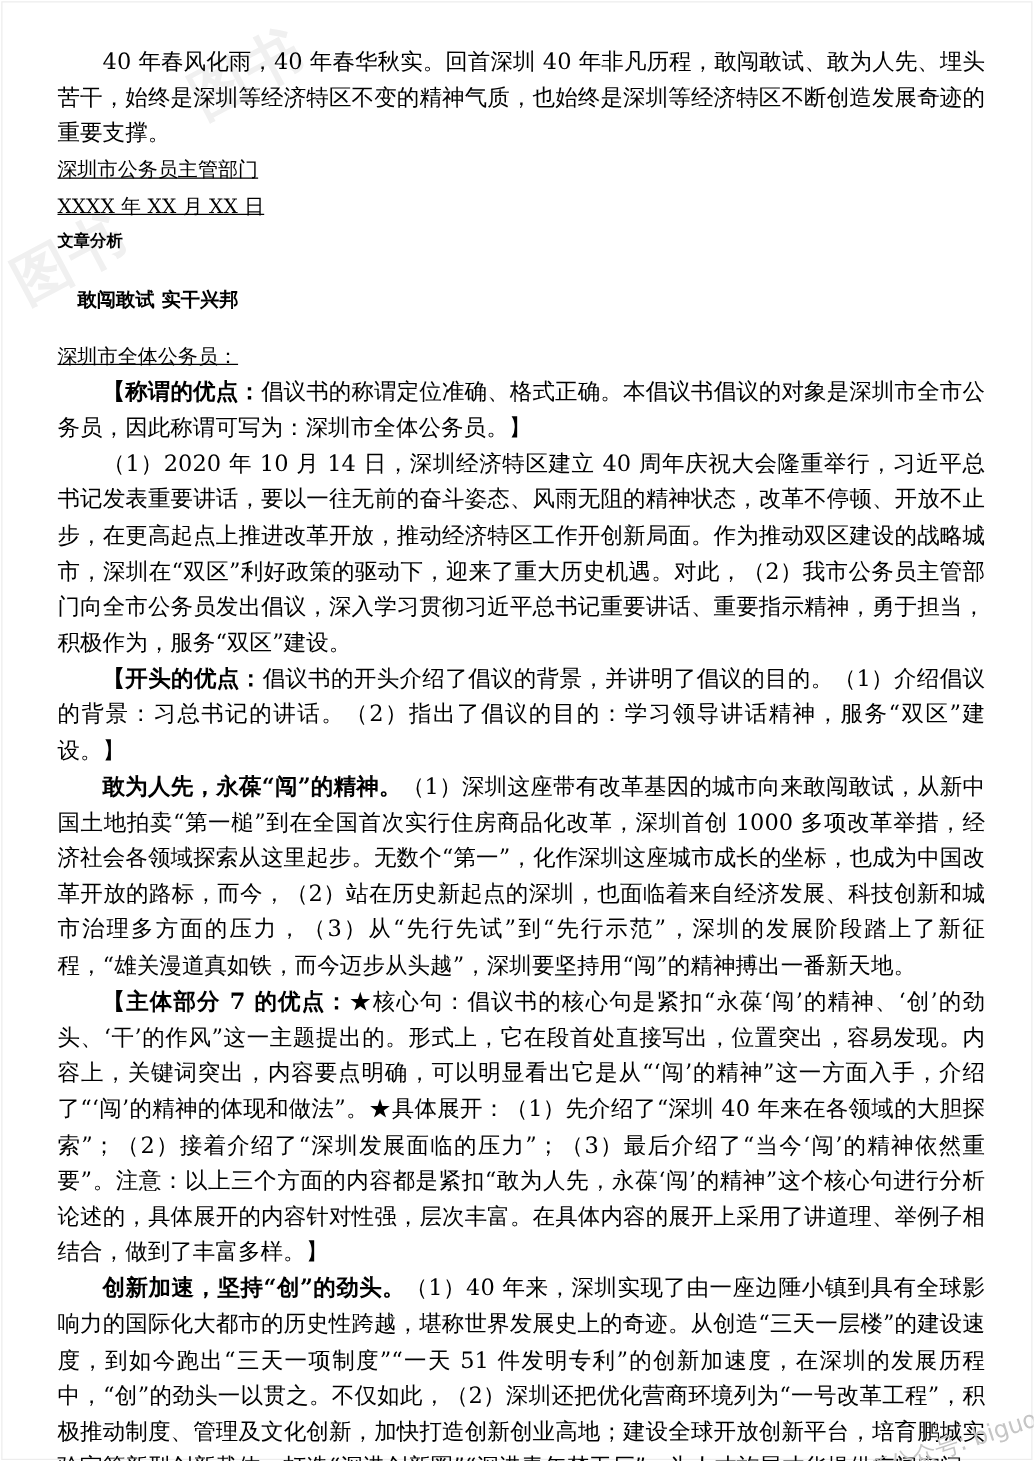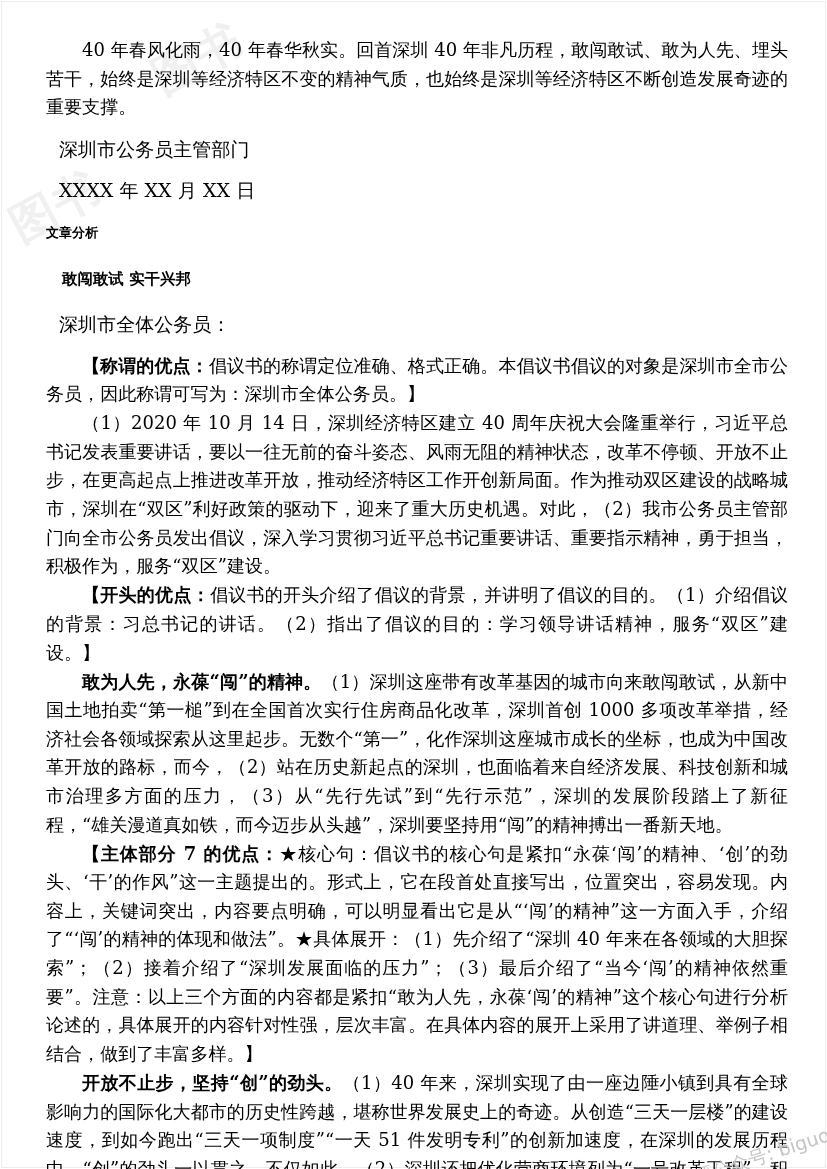--- a/index.html
+++ b/index.html
@@ -46,23 +46,24 @@
     line-height: 30px;
     margin: 16px;
   }
   .section-head {
     font-weight: bold;
     font-size: 13px;
     line-height: 30px;
     margin: 0;
   }
   .plain-line {
-    font-size: 19px;
+    font-size: 16px;
     line-height: 28.6px;
-    margin: 13px;
+    margin: 0;
+    text-decoration: underline;
   }
   .footer {
     position: absolute;
     left: 0;
     right: 0;
     top: 1118px;
     text-align: center;
     font-weight: bold;
     font-size: 17.5px;
     letter-spacing: 1.5px;
@@ -122,19 +123,19 @@
     <p class="indent"><span class="b">【称谓的优点：</span><span>倡议书的称谓定位准确、格式正确。本倡议书倡议的对象是深圳市全市公务员，因此称谓可写为：深圳市全体公务员。】</span></p>
 
     <p class="indent">（1）2020 年 10 月 14 日，深圳经济特区建立 40 周年庆祝大会隆重举行，习近平总书记发表重要讲话，要以一往无前的奋斗姿态、风雨无阻的精神状态，改革不停顿、开放不止步，在更高起点上推进改革开放，推动经济特区工作开创新局面。作为推动双区建设的战略城市，深圳在“双区”利好政策的驱动下，迎来了重大历史机遇。对此，（2）我市公务员主管部门向全市公务员发出倡议，深入学习贯彻习近平总书记重要讲话、重要指示精神，勇于担当，积极作为，服务“双区”建设。</p>
 
     <p class="indent"><span class="b">【开头的优点：</span><span>倡议书的开头介绍了倡议的背景，并讲明了倡议的目的。（1）介绍倡议的背景：习总书记的讲话。（2）指出了倡议的目的：学习领导讲话精神，服务“双区”建设。】</span></p>
 
     <p class="indent"><span class="b">敢为人先，永葆“闯”的精神。</span><span>（1）深圳这座带有改革基因的城市向来敢闯敢试，从新中国土地拍卖“第一槌”到在全国首次实行住房商品化改革，深圳首创 1000 多项改革举措，经济社会各领域探索从这里起步。无数个“第一”，化作深圳这座城市成长的坐标，也成为中国改革开放的路标，而今，（2）站在历史新起点的深圳，也面临着来自经济发展、科技创新和城市治理多方面的压力，（3）从“先行先试”到“先行示范”，深圳的发展阶段踏上了新征程，“雄关漫道真如铁，而今迈步从头越”，深圳要坚持用“闯”的精神搏出一番新天地。</span></p>
 
     <p class="indent"><span class="b">【主体部分 7 的优点：</span><span>★核心句：倡议书的核心句是紧扣“永葆‘闯’的精神、‘创’的劲头、‘干’的作风”这一主题提出的。形式上，它在段首处直接写出，位置突出，容易发现。内容上，关键词突出，内容要点明确，可以明显看出它是从“‘闯’的精神”这一方面入手，介绍了“‘闯’的精神的体现和做法”。★具体展开：（1）先介绍了“深圳 40 年来在各领域的大胆探索”；（2）接着介绍了“深圳发展面临的压力”；（3）最后介绍了“当今‘闯’的精神依然重要”。注意：以上三个方面的内容都是紧扣“敢为人先，永葆‘闯’的精神”这个核心句进行分析论述的，具体展开的内容针对性强，层次丰富。在具体内容的展开上采用了讲道理、举例子相结合，做到了丰富多样。】</span></p>
 
-    <p class="indent"><span class="b">开放不止步，坚持“创”的劲头。</span><span>（1）40 年来，深圳实现了由一座边陲小镇到具有全球影响力的国际化大都市的历史性跨越，堪称世界发展史上的奇迹。从创造“三天一层楼”的建设速度，到如今跑出“三天一项制度”“一天 51 件发明专利”的创新加速度，在深圳的发展历程中，“创”的劲头一以贯之。不仅如此，（2）深圳还把优化营商环境列为“一号改革工程”，积极推动制度、管理及文化创新，加快打造创新创业高地；建设全球开放创新平台，培育鹏城实验室等新型创新载体，打造“深港创新圈”“深港青年梦工厂”，为人才施展才华提供广阔空间，深圳用创新托举起新时代的重任。</span></p>
+    <p class="indent"><span class="b">创新加速，坚持“创”的劲头。</span><span>（1）40 年来，深圳实现了由一座边陲小镇到具有全球影响力的国际化大都市的历史性跨越，堪称世界发展史上的奇迹。从创造“三天一层楼”的建设速度，到如今跑出“三天一项制度”“一天 51 件发明专利”的创新加速度，在深圳的发展历程中，“创”的劲头一以贯之。不仅如此，（2）深圳还把优化营商环境列为“一号改革工程”，积极推动制度、管理及文化创新，加快打造创新创业高地；建设全球开放创新平台，培育鹏城实验室等新型创新载体，打造“深港创新圈”“深港青年梦工厂”，为人才施展才华提供广阔空间，深圳用创新托举起新时代的重任。</span></p>
 
   </div>
 
 
   <div class="wm wm-br">资源公众号: biguo2</div>
 </div>
 
 </body></html>

